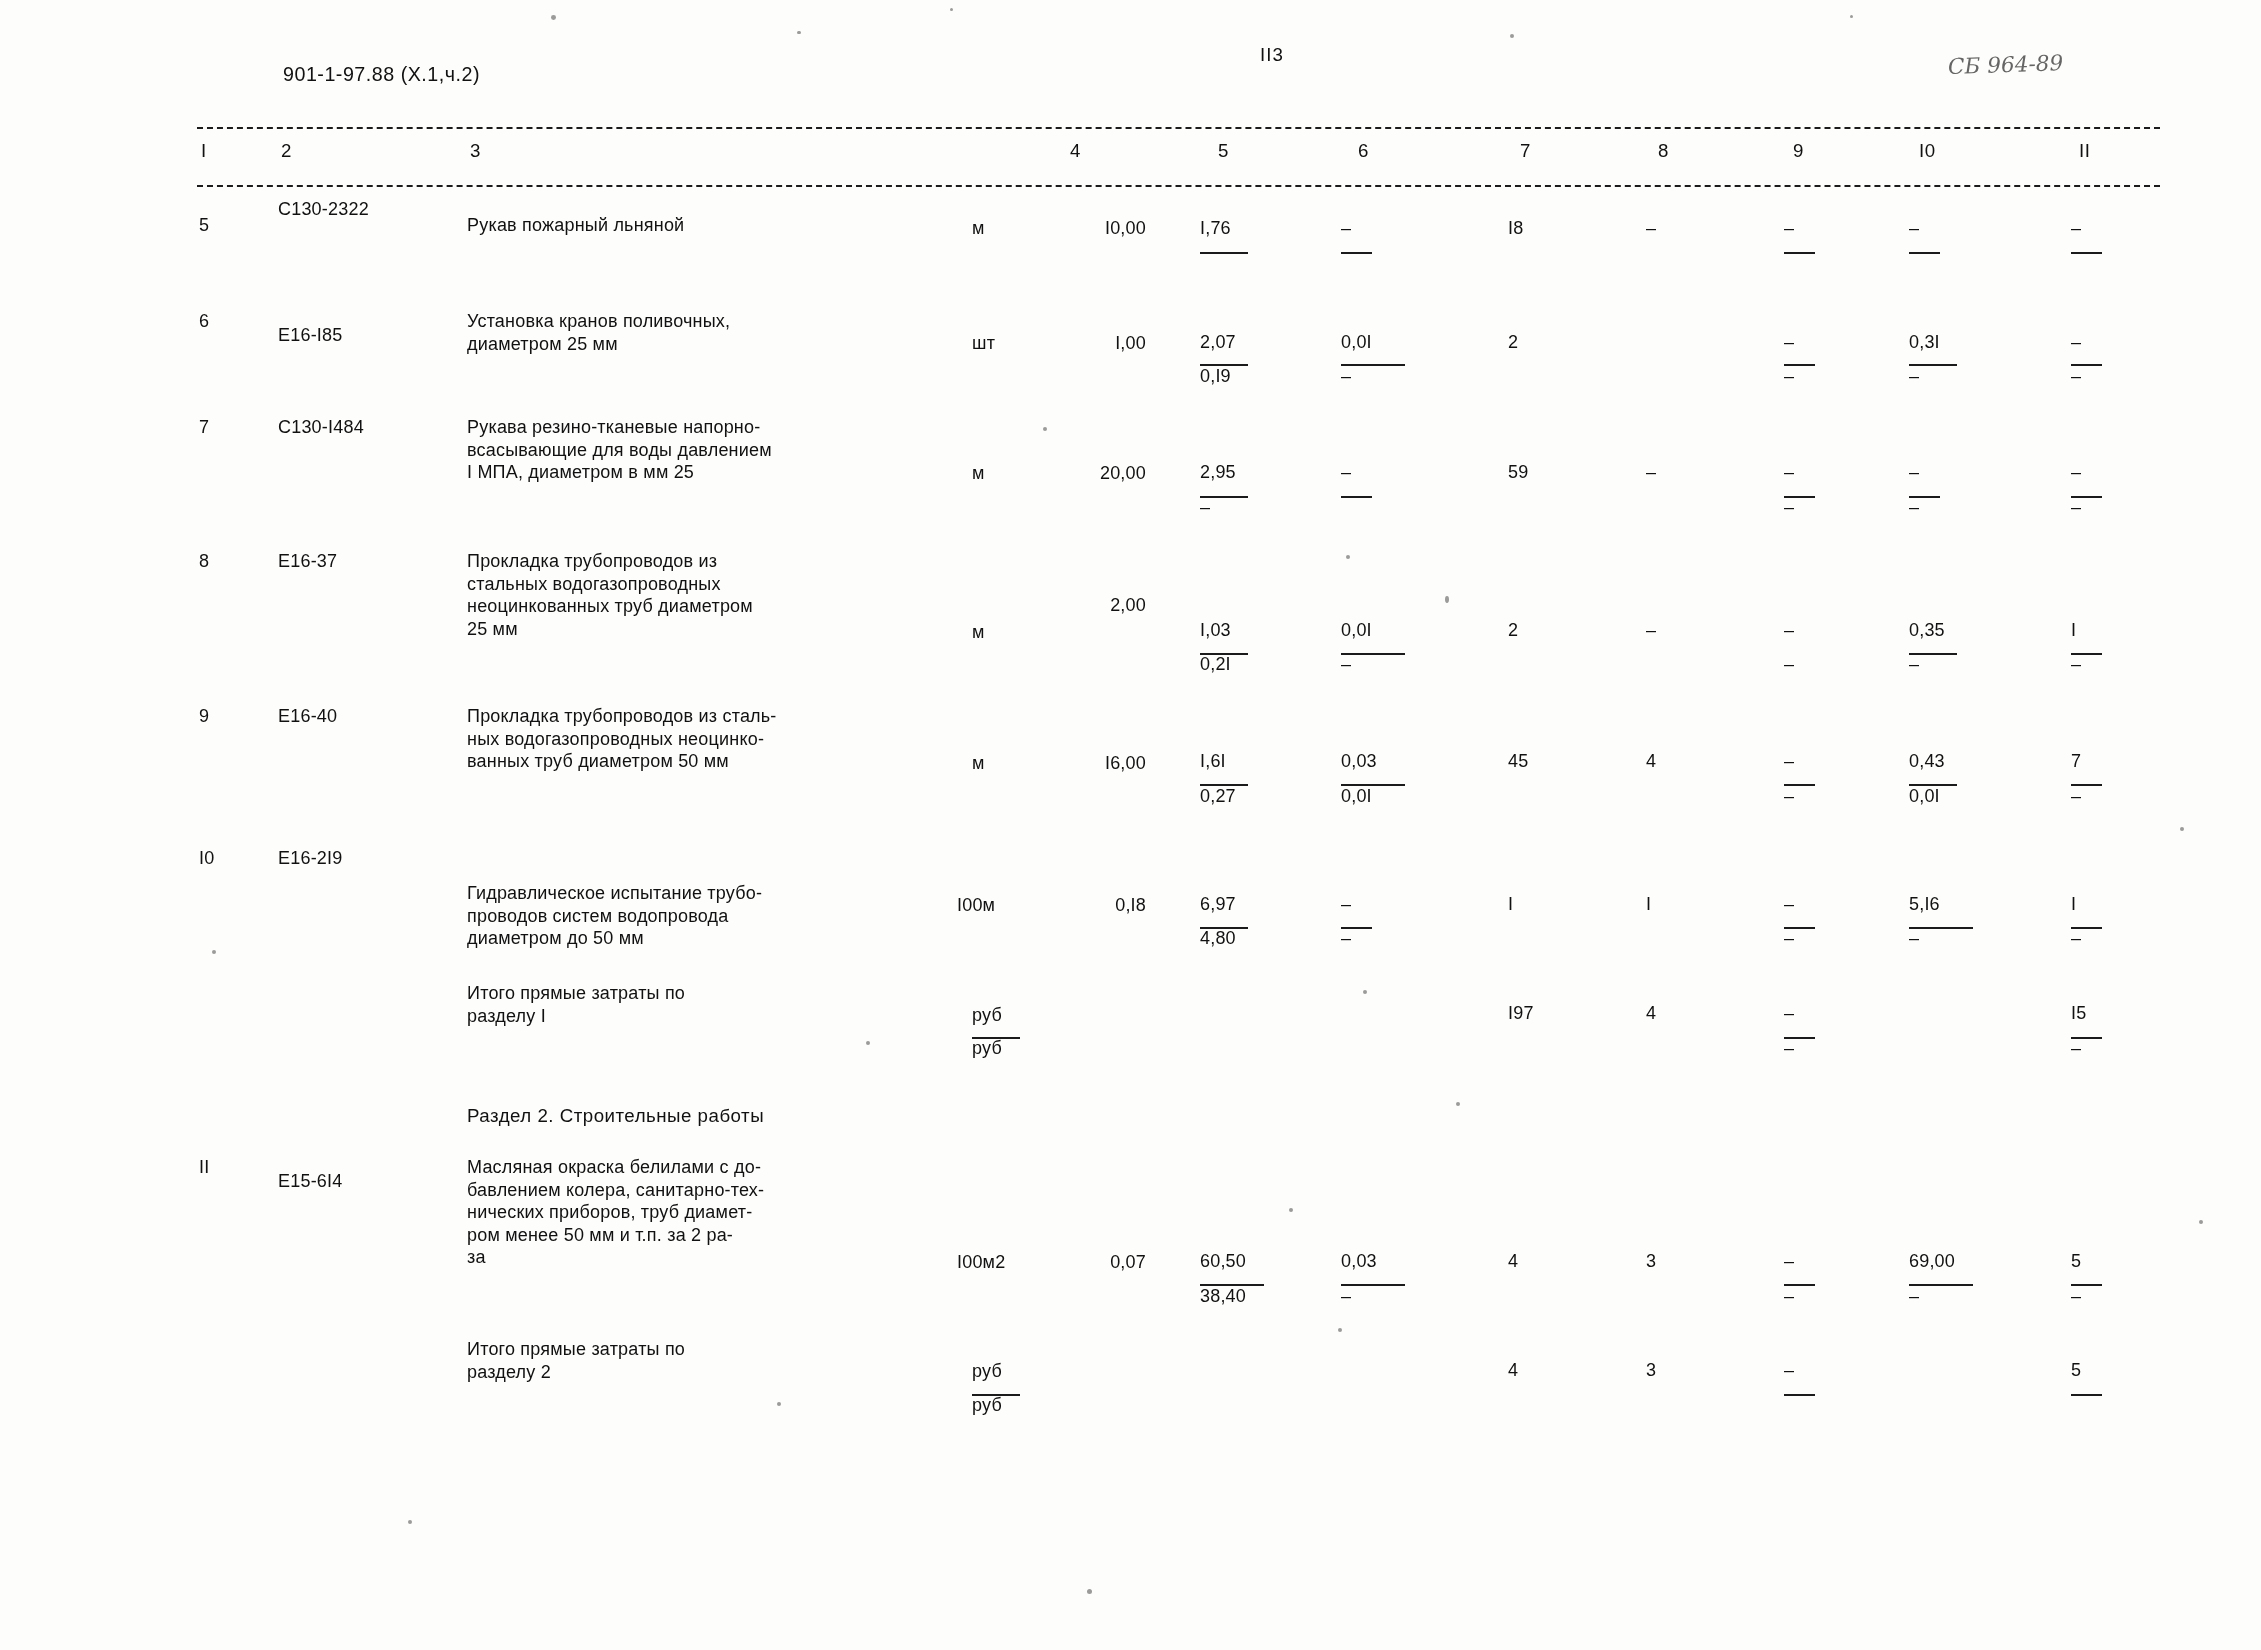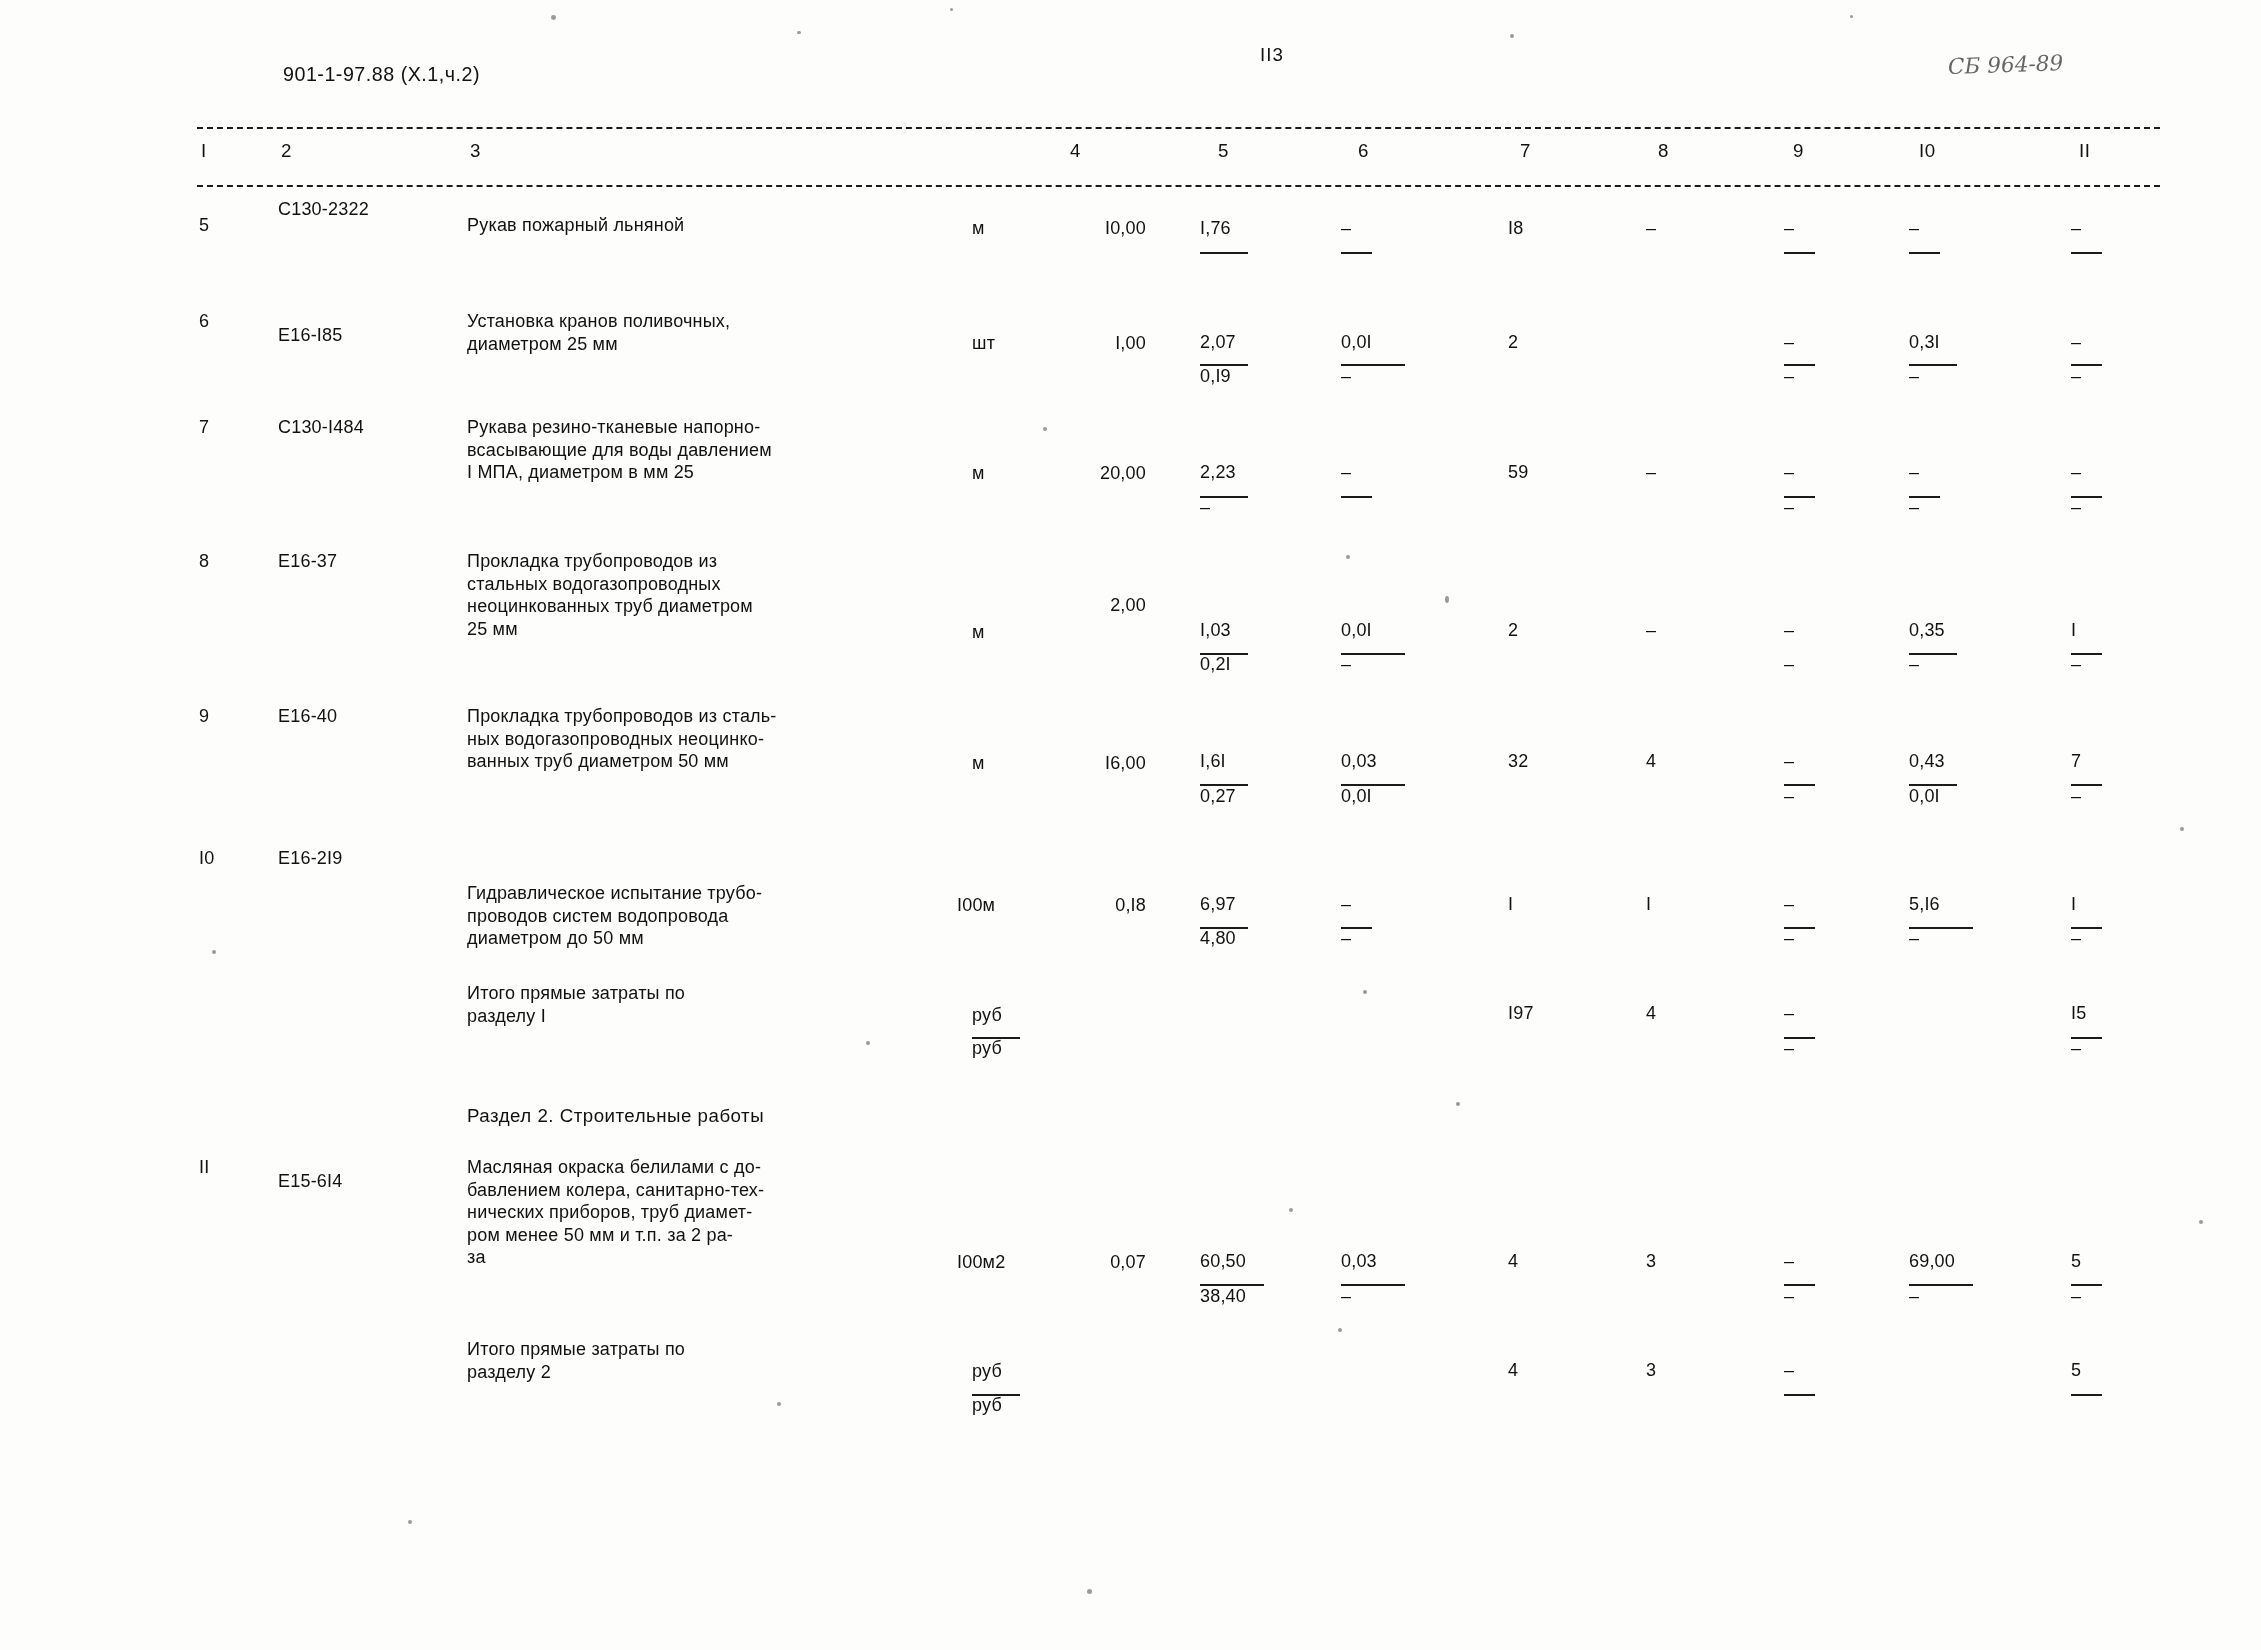--- a/index.html
+++ b/index.html
@@ -195,21 +195,21 @@
   </div>
 
   <div class="row">
     <div class="cell c-num" style="top:416px">7</div>
     <div class="cell c-code" style="top:416px">С130-I484</div>
     <div class="cell c-desc" style="top:416px">Рукава резино-тканевые напорно-
 всасывающие для воды давлением
 I МПА, диаметром в мм 25</div>
     <div class="cell c-unit" style="top:462px">м</div>
     <div class="cell c-qty" style="top:462px">20,00</div>
-    <div class="cell c-c5" style="top:461px">2,23</div>
+    <div class="cell c-c5" style="top:461px">2,95</div>
     <div class="cell c-c6" style="top:461px">–</div>
     <div class="cell c-c7" style="top:461px">59</div>
     <div class="cell c-c8" style="top:461px">–</div>
     <div class="cell c-c9" style="top:461px">–</div>
     <div class="cell c-c10" style="top:461px">–</div>
     <div class="cell c-c11" style="top:461px">–</div>
     <div class="sub c-c5" style="top:485px"><span class="dash-line u-med"></span></div>
     <div class="sub c-c6" style="top:485px"><span class="dash-line u-short"></span></div>
     <div class="sub c-c9" style="top:485px"><span class="dash-line u-short"></span></div>
     <div class="sub c-c10" style="top:485px"><span class="dash-line u-short"></span></div>
@@ -250,21 +250,21 @@
   <div class="row">
     <div class="cell c-num" style="top:705px">9</div>
     <div class="cell c-code" style="top:705px">Е16-40</div>
     <div class="cell c-desc" style="top:705px">Прокладка трубопроводов из сталь-
 ных водогазопроводных неоцинко-
 ванных труб диаметром 50 мм</div>
     <div class="cell c-unit" style="top:752px">м</div>
     <div class="cell c-qty" style="top:752px">I6,00</div>
     <div class="cell c-c5" style="top:750px">I,6I</div>
     <div class="cell c-c6" style="top:750px">0,03</div>
-    <div class="cell c-c7" style="top:750px">32</div>
+    <div class="cell c-c7" style="top:750px">45</div>
     <div class="cell c-c8" style="top:750px">4</div>
     <div class="cell c-c9" style="top:750px">–</div>
     <div class="cell c-c10" style="top:750px">0,43</div>
     <div class="cell c-c11" style="top:750px">7</div>
     <div class="sub c-c5" style="top:773px"><span class="dash-line u-med"></span></div>
     <div class="sub c-c6" style="top:773px"><span class="dash-line u-long"></span></div>
     <div class="sub c-c9" style="top:773px"><span class="dash-line u-short"></span></div>
     <div class="sub c-c10" style="top:773px"><span class="dash-line u-med"></span></div>
     <div class="sub c-c11" style="top:773px"><span class="dash-line u-short"></span></div>
     <div class="cell c-c5" style="top:785px">0,27</div>

